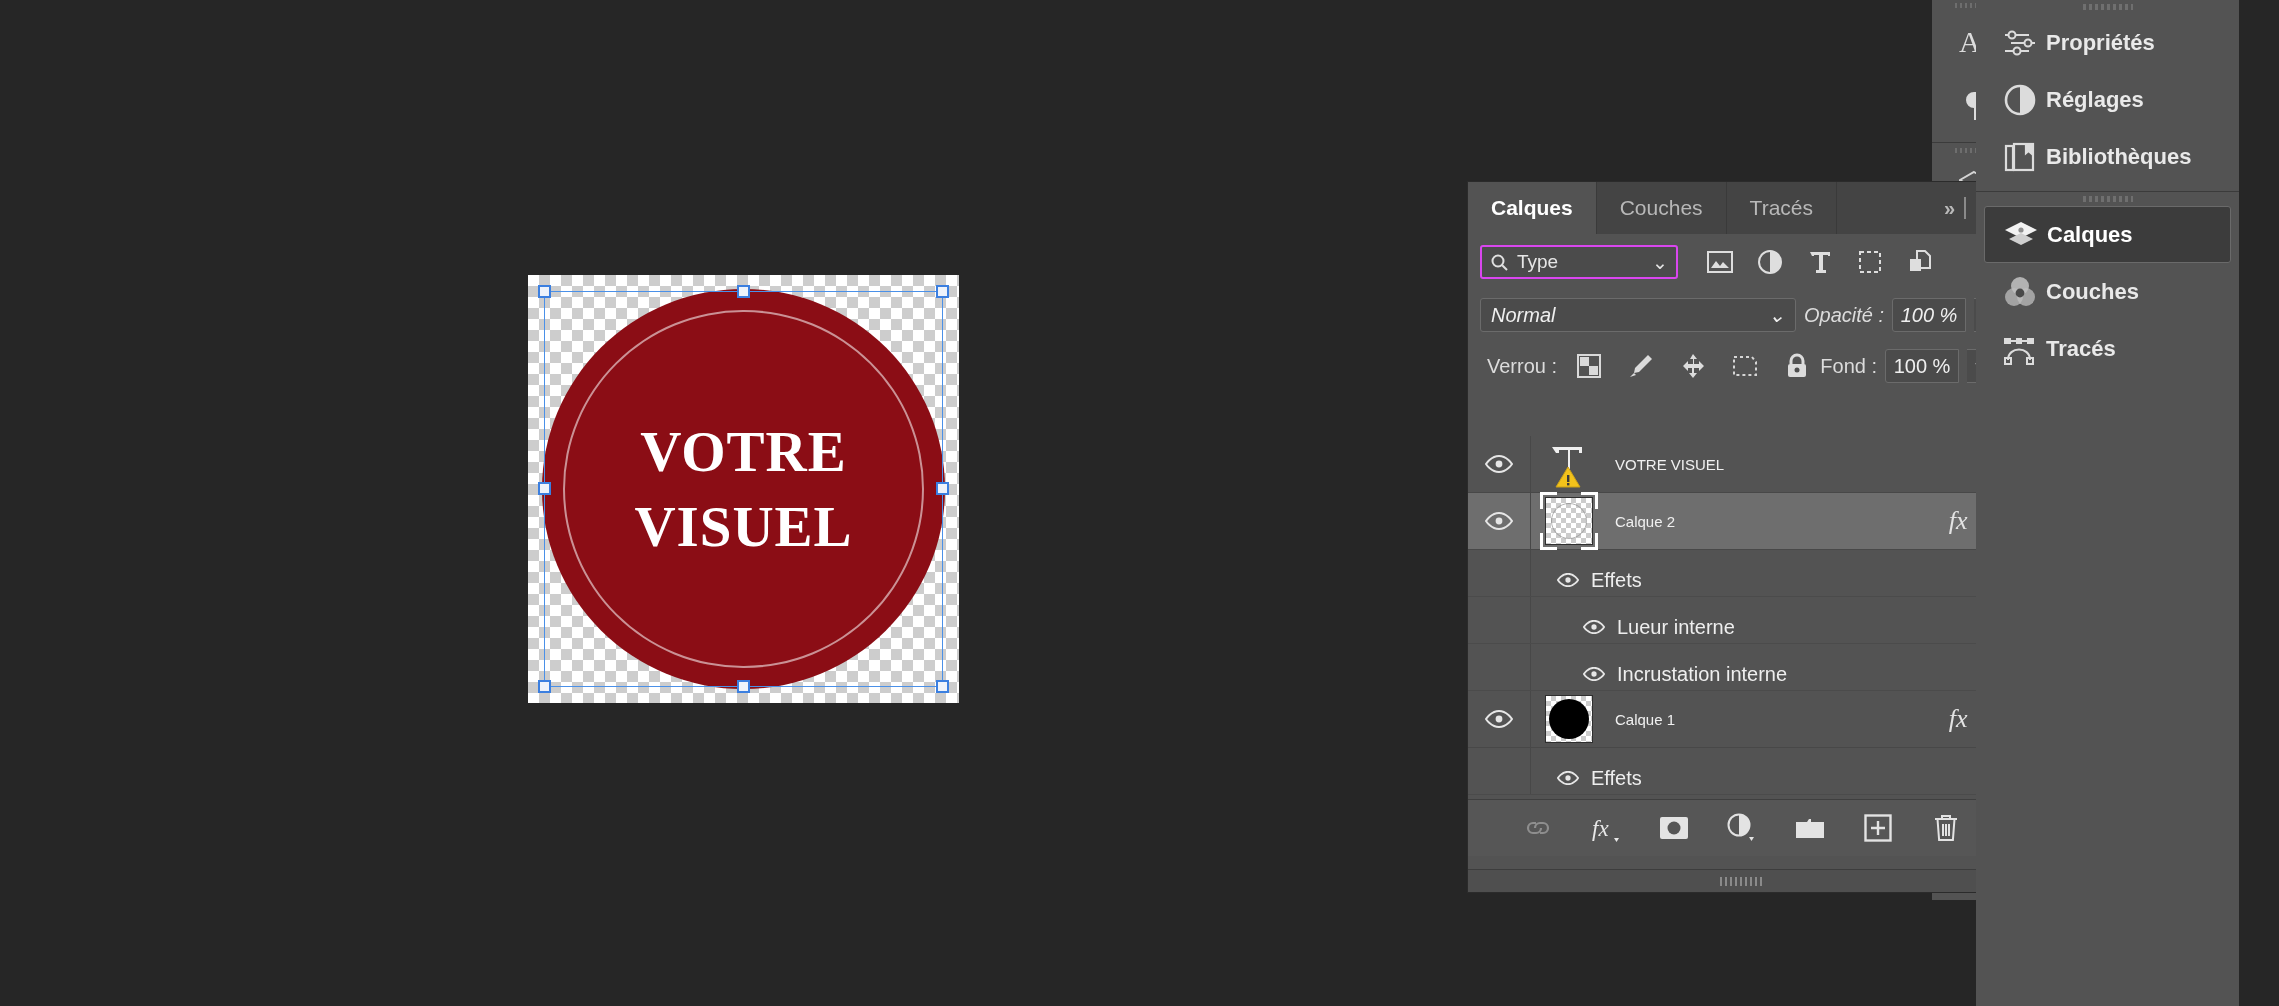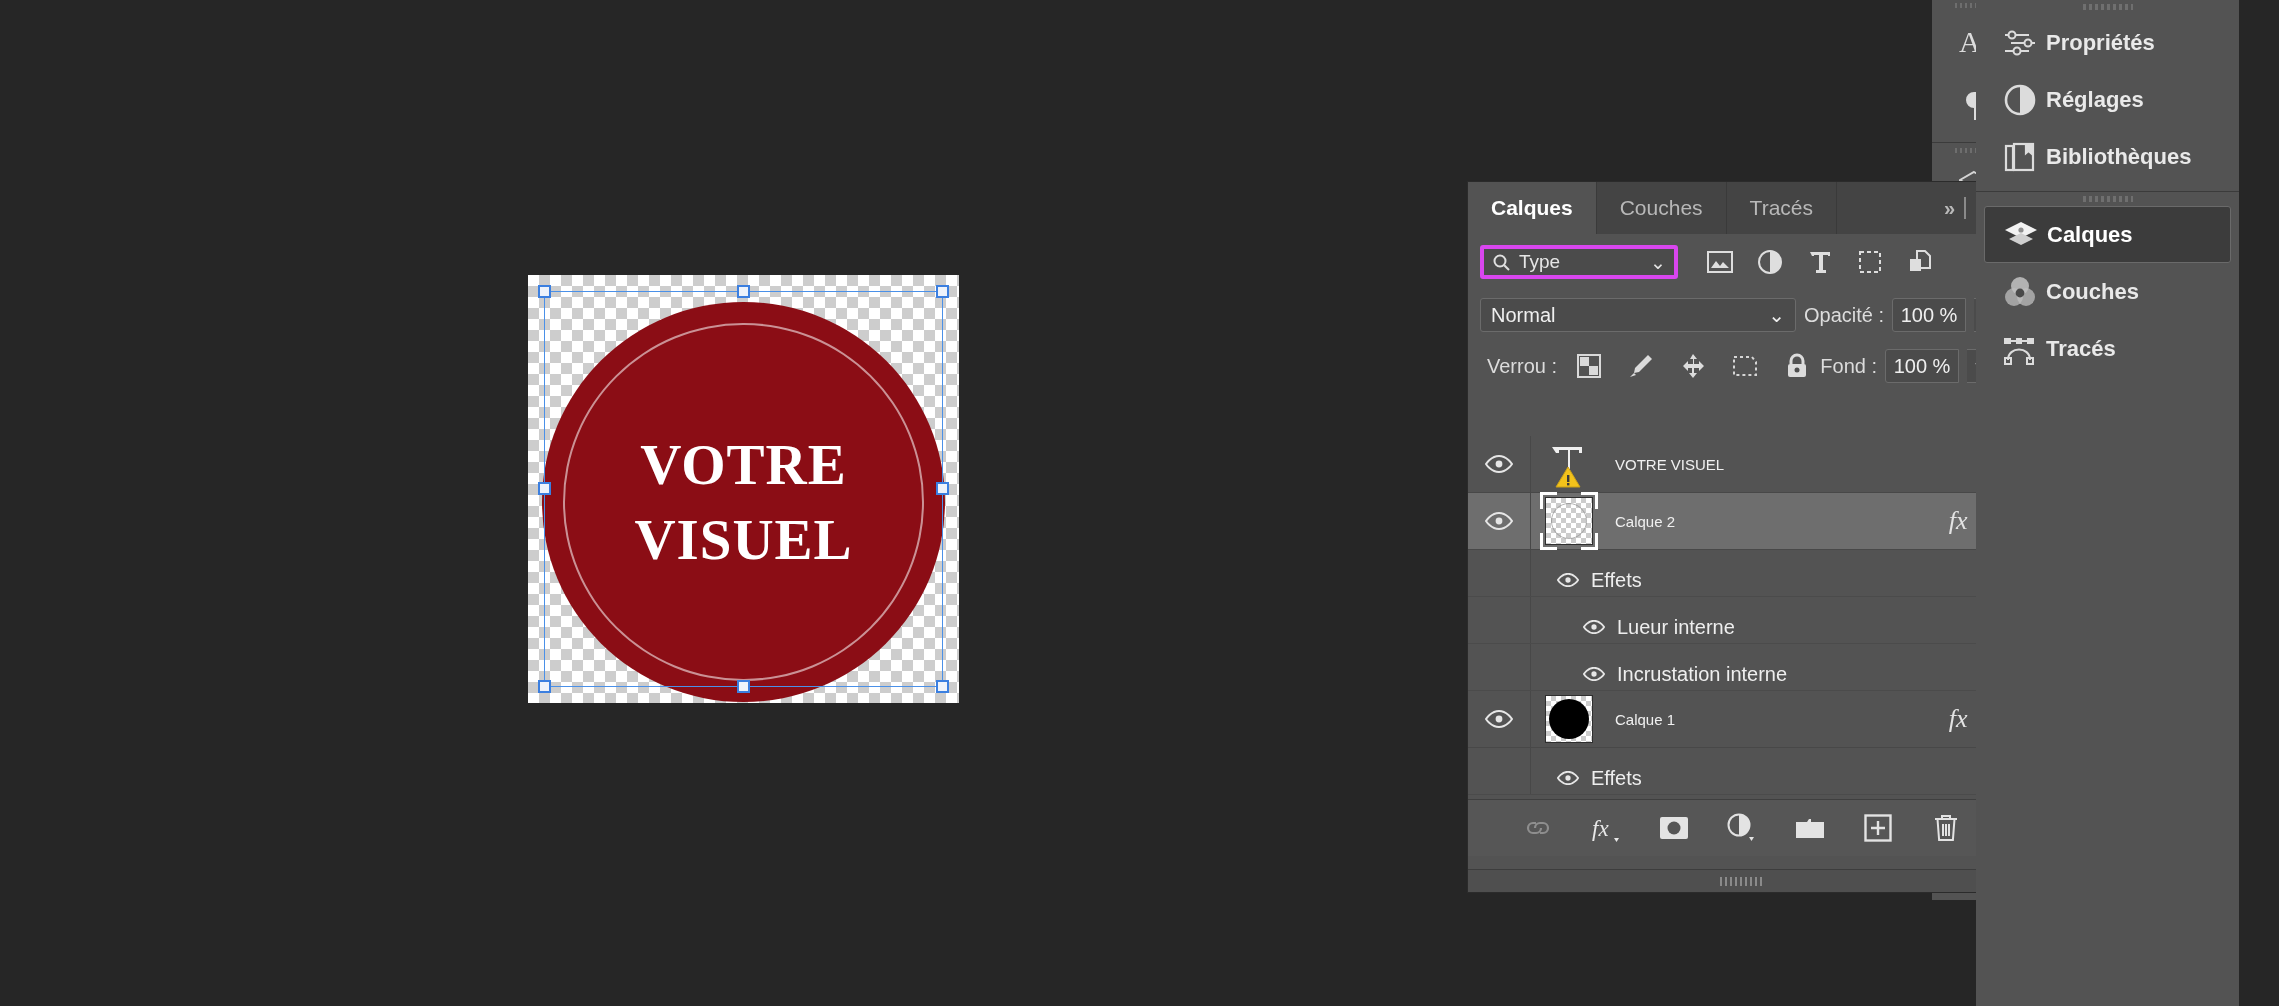--- a/index.html
+++ b/index.html
@@ -15,21 +15,21 @@
   .canvas-area{position:absolute;left:0;top:0;width:1900px;height:1006px;background:#262626;}
   .artboard{
     position:absolute;left:528px;top:275px;width:431px;height:428px;
     background-color:#ffffff;
     background-image:
       linear-gradient(45deg,#cdcdcd 25%,transparent 25%,transparent 75%,#cdcdcd 75%),
       linear-gradient(45deg,#cdcdcd 25%,transparent 25%,transparent 75%,#cdcdcd 75%);
     background-size:22px 22px;
     background-position:0 0,11px 11px;
   }
-  .artwork{position:absolute;left:0;top:13px;width:100%;height:100%;}
+  .artwork{position:absolute;left:0;top:0;width:100%;height:100%;}
   .disc{
     position:absolute;left:3.2%;top:3.2%;width:93.6%;height:93.6%;
     border-radius:50%;
   }
   .ring{
     position:absolute;left:8.2%;top:8.2%;width:83.6%;height:83.6%;
     border-radius:50%;border:2px solid rgba(255,255,255,0.55);
     box-sizing:border-box;
   }
   .disc-label{
@@ -69,34 +69,34 @@
     background:#444444;border-right:1px solid #3a3a3a;cursor:default;}
   .ptab.active{background:#535353;color:#ffffff;font-weight:bold;}
   .ptab-right{margin-left:auto;display:flex;align-items:center;gap:12px;padding:0 14px;}
   .chev2{color:#b9b9b9;font-size:20px;letter-spacing:-3px;font-weight:bold;}
   .vbar{width:2px;height:22px;background:#8a8a8a;}
   .hamb{display:flex;flex-direction:column;gap:4px;}
   .hamb i{display:block;width:24px;height:3px;background:#c9c9c9;}
 
   .filter-row{height:56px;display:flex;align-items:center;padding:0 12px;gap:0;}
   .filter-select{
-    flex:0 0 auto;width:198px;height:34px;background:#4b4b4b;border:4px solid #d946ef;
+    flex:0 0 auto;width:198px;height:34px;background:#4b4b4b;border:2px solid #d946ef;
     border-radius:3px;display:flex;align-items:center;padding:0 8px;color:#e6e6e6;font-size:19px;
     box-sizing:border-box;
   }
   .filter-select .lbl{margin-left:8px;}
   .filter-select .cv{margin-left:auto;}
   .filter-icons{display:flex;align-items:center;gap:22px;margin-left:28px;}
   .fi{width:28px;height:28px;display:flex;align-items:center;justify-content:center;}
   .toggle-pill{margin-left:auto;margin-right:2px;width:22px;height:40px;border-radius:11px;
     background:#3f3f3f;border:1px solid #7b7b7b;position:relative;box-sizing:border-box;}
   .toggle-pill::after{content:"";position:absolute;left:2px;top:2px;width:16px;height:16px;
     border-radius:50%;background:#cfcfcf;}
 
-  .blend-row{height:50px;display:flex;align-items:center;padding:0 12px;gap:8px;}
+  .blend-row{height:50px;display:flex;align-items:center;padding:0 12px;gap:8px;font-style:italic;}
   .blend-select{flex:1 1 auto;height:34px;background:#4b4b4b;border:1px solid #6b6b6b;border-radius:3px;
     display:flex;align-items:center;padding:0 10px;color:#efefef;font-size:20px;box-sizing:border-box;}
   .blend-select .cv{margin-left:auto;}
   .lbl-inline{color:#dcdcdc;font-size:20px;white-space:nowrap;}
   .num-box{width:74px;height:34px;background:#4b4b4b;border:1px solid #6b6b6b;border-radius:3px 0 0 3px;
     display:flex;align-items:center;justify-content:center;color:#efefef;font-size:20px;box-sizing:border-box;}
   .num-stepper{width:30px;height:34px;background:#4b4b4b;border:1px solid #6b6b6b;border-left:none;
     border-radius:0 3px 3px 0;display:flex;align-items:center;justify-content:center;box-sizing:border-box;}
 
   .lock-row{height:52px;display:flex;align-items:center;padding:0 19px;gap:4px;}

